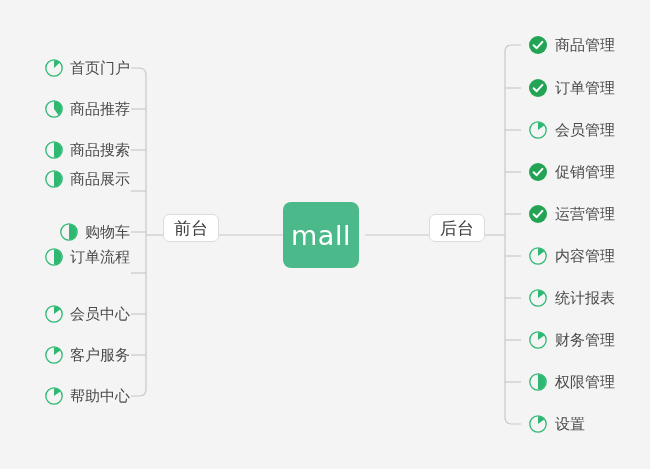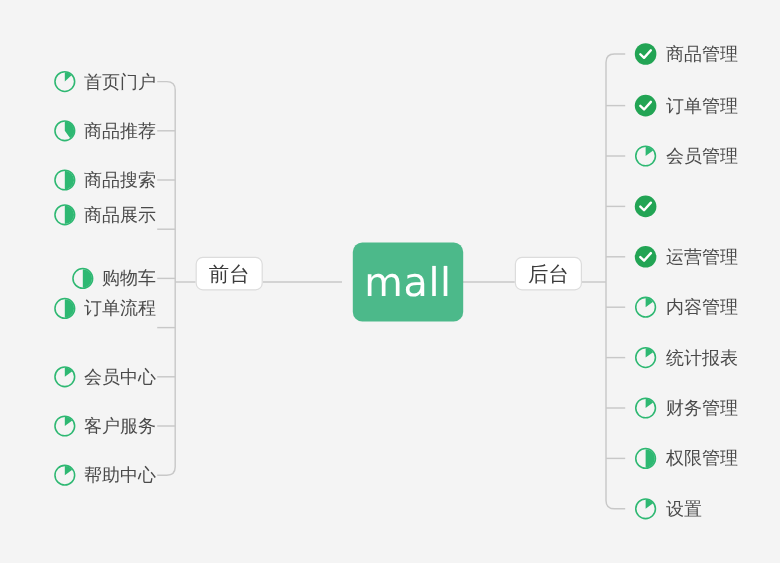--- a/index.html
+++ b/index.html
@@ -26,31 +26,31 @@
     left: 0;
     top: 0;
     width: 650px;
     height: 469px;
     pointer-events: none;
   }
 
   
   .root-node {
     position: absolute;
-    left: 294px;
+    left: 283px;
     top: 202px;
-    width: 92px;
+    width: 76px;
     height: 66px;
     background: #4cb98a;
     border-radius: 8px;
     display: flex;
     align-items: center;
     justify-content: center;
     color: #ffffff;
-    font-size: 33px;
+    font-size: 27px;
     letter-spacing: 0.5px;
   }
 
   .branch-node {
     position: absolute;
     top: 214px;
     width: 56px;
     height: 28px;
     background: #ffffff;
     border: 1px solid #dcdcdc;
@@ -242,20 +242,21 @@
         </span>
         <span class="leaf-label">会员管理</span>
       </div>
       <div class="leaf leaf-right" style="top: 159px;">
         <span style="display: flex;">
           <svg viewBox="0 0 20 20" class="icon">
             <circle cx="10" cy="10" r="9" fill="#22a454"></circle>
             <path d="M 5.6 10.2 L 8.7 13.2 L 14.4 6.9" fill="none" stroke="#ffffff" stroke-width="2" stroke-linecap="round" stroke-linejoin="round"></path>
           </svg>
         </span>
+        <span class="leaf-label">促销管理</span>
       </div>
       <div class="leaf leaf-right" style="top: 201px;">
         <span style="display: flex;">
           <svg viewBox="0 0 20 20" class="icon">
             <circle cx="10" cy="10" r="9" fill="#22a454"></circle>
             <path d="M 5.6 10.2 L 8.7 13.2 L 14.4 6.9" fill="none" stroke="#ffffff" stroke-width="2" stroke-linecap="round" stroke-linejoin="round"></path>
           </svg>
         </span>
         <span class="leaf-label">运营管理</span>
       </div>

